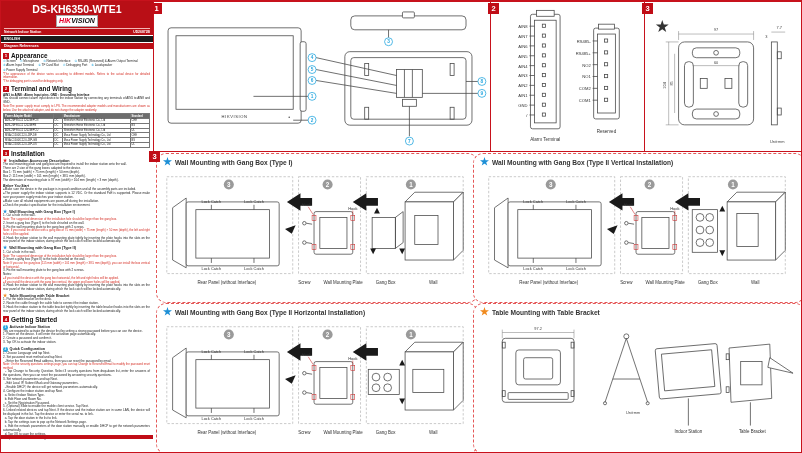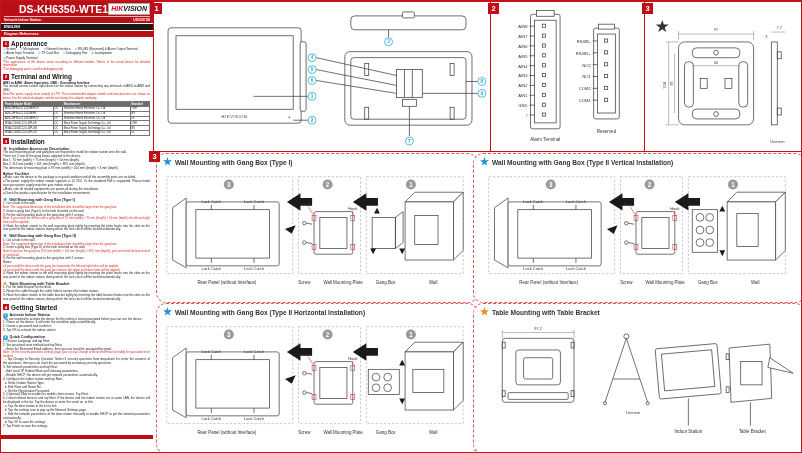--- a/index.html
+++ b/index.html
@@ -1,21 +1,21 @@
 <!DOCTYPE html>
 <html><head>
 <meta charset="utf-8">
 <style>
   html,body{margin:0;padding:0;background:#e8e8e8;}
   .page{position:relative;width:800px;height:451px;background:#ffffff;border:1px solid #c7121c;
         font-family:"Liberation Sans",sans-serif;overflow:hidden;}
   
   .left-col{position:absolute;left:0;top:0;width:152px;height:449px;overflow:hidden;padding:0;}
   .title-bar{background:#b90f16;color:#fff;padding:2px 3px 1px 3px;}
-  .title-top{display:flex;justify-content:flex-end;align-items:center;}
+  .title-top{display:flex;justify-content:flex-end;align-items:center;flex-direction:column;}
   .model{font-size:10.5px;font-weight:bold;letter-spacing:0;}
   .logo-box{background:#fff;border:0.5px solid #aaa;padding:0 2px;font-style:italic;font-weight:bold;font-size:7px;line-height:10px;white-space:nowrap;}
   .logo-box .hik{color:#e4002b;}
   .logo-box .vision{color:#111;}
   .title-sub{display:flex;justify-content:space-between;border-top:0.5px solid #f3b5b5;margin-top:1px;padding-top:1px;font-size:3.4px;font-weight:bold;}
   .lang-bar{background:#1a1a1a;color:#fff;font-size:3.6px;font-weight:bold;padding:1px 3px;margin-top:1px;}
   .diag-bar{background:#b90f16;color:#fff;font-size:3.6px;font-weight:bold;padding:1px 3px;margin-top:1px;}
   .col-inner{padding:1px 3px 0 2px;}
   .sec-title{display:flex;align-items:center;gap:2px;margin:2px 0 1px 0;font-size:6.4px;font-weight:bold;color:#111;}
   .badge{background:#c00c16;color:#fff;width:6px;height:6px;font-size:4.4px;font-weight:bold;

